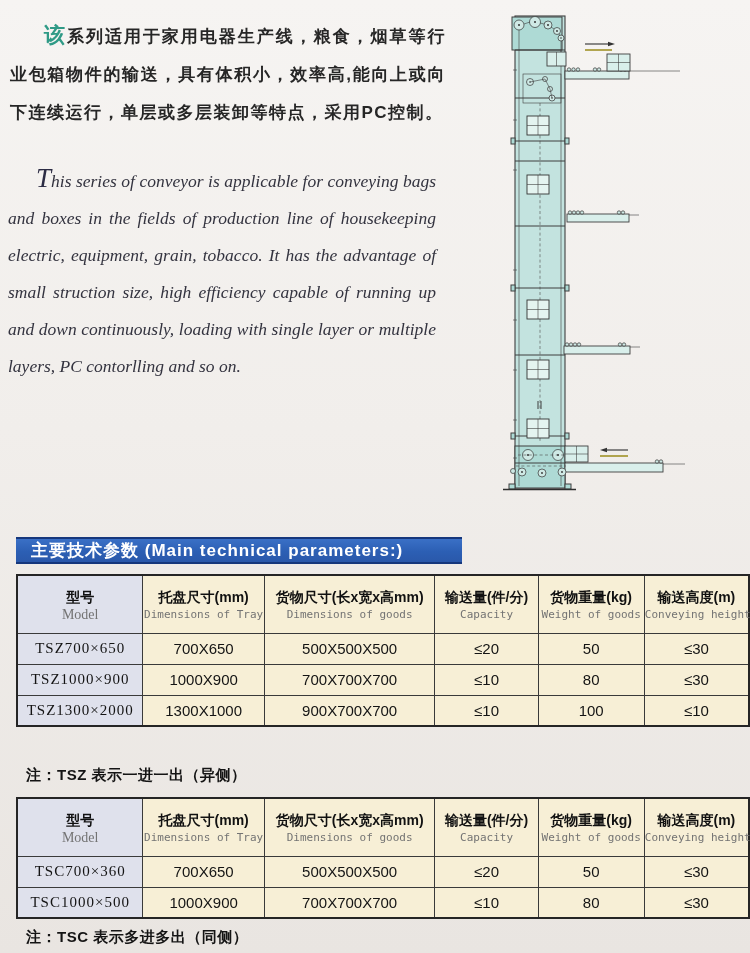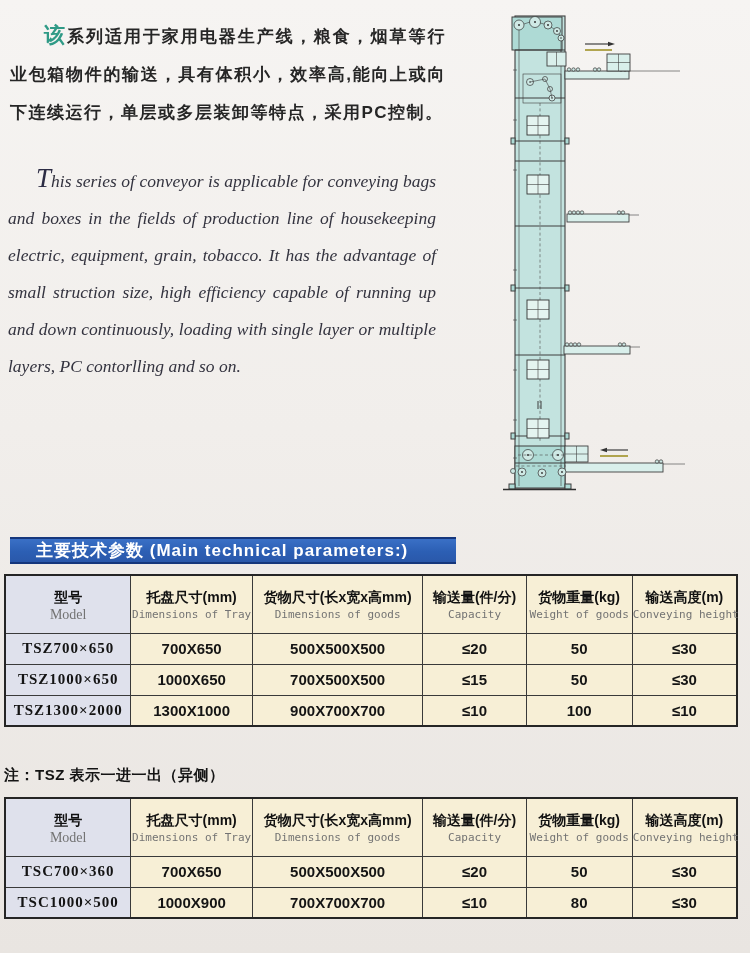--- a/index.html
+++ b/index.html
@@ -38,46 +38,46 @@
   .pan { fill:#d9efeb; stroke:#3f3f3f; stroke-width:.9; }
   .win { fill:#e4f4f0; stroke:#333; stroke-width:.9; }
   .rol { fill:#cfe9e5; stroke:#333; stroke-width:.7; }
   .dot { fill:#333; }
   .oli { stroke:#9a8b1a; stroke-width:1.5; fill:none; }
   .dsh { stroke:#4a4a4a; stroke-width:.6; stroke-dasharray:3 2.4; fill:none; }
   .gln { stroke:#6b6b6b; stroke-width:.8; fill:none; }
 
   
   .section-bar {
-    position:absolute; left:10px; top:537px; width:446px; height:27px;
+    position:absolute; left:16px; top:537px; width:446px; height:27px;
     background:linear-gradient(180deg,#3a70c6 0%, #2c5fb4 55%, #2a58aa 100%);
     border-top:2px solid #16377c; border-bottom:2px solid #16377c;
     color:#ffffff; font-size:17px; font-weight:bold; letter-spacing:1px;
-    line-height:23px; padding-left:26px;
+    line-height:23px; padding-left:15px;
   }
 
   
   table.spec {
-    position:absolute; left:4px; width:734px;
+    position:absolute; left:16px; width:734px;
     border-collapse:collapse; table-layout:fixed;
     border:2px solid #252525; background:#f7efd6;
   }
   #table1 { top:574px; }
   #table2 { top:797px; }
-  table.spec th, table.spec td { border:1px solid #3a3a3a; text-align:center; vertical-align:middle;font-weight:bold; }
+  table.spec th, table.spec td { border:1px solid #3a3a3a; text-align:center; vertical-align:middle; }
   table.spec th { height:58px; background:#f7efd6; font-weight:bold; }
   table.spec td { height:31px; font-size:15px; color:#141414; }
   .col-model { background:#dfe1ec !important; }
   .h-zh { font-size:14px; color:#111; white-space:nowrap; line-height:20px; }
   .h-en { font-family:"DejaVu Sans Mono", monospace; font-size:11px; font-weight:normal; color:#737373; white-space:nowrap; line-height:15px; }
   td.model {
     font-family:"Liberation Serif", serif; letter-spacing:1px; font-size:15px;
   }
   .note {
-    position:absolute; left:4px; font-size:15px; font-weight:bold; color:#141414; letter-spacing:.5px;
+    position:absolute; left:26px; font-size:15px; font-weight:bold; color:#141414; letter-spacing:.5px;
   }
   #note1 { top:766px; }
   #note2 { top:928px; }
 </style>
 </head>
 <body>
 
 <div class="page">
 
   <p class="intro-zh"><span class="drop-zh">该</span><span>系列适用于家用电器生产线，粮食，烟草等行业包箱物件的输送，具有体积小，效率高,能向上或向下连续运行，单层或多层装卸等特点，采用PC控制。</span></p>
@@ -300,25 +300,25 @@
     </tr>
     <tr>
       <td class="col-model model">TSZ700×650</td>
       <td>700X650</td>
       <td>500X500X500</td>
       <td>≤20</td>
       <td>50</td>
       <td>≤30</td>
     </tr>
     <tr>
-      <td class="col-model model">TSZ1000×650</td>
-      <td>1000X650</td>
-      <td>700X500X500</td>
-      <td>≤15</td>
-      <td>50</td>
+      <td class="col-model model">TSZ1000×900</td>
+      <td>1000X900</td>
+      <td>700X700X700</td>
+      <td>≤10</td>
+      <td>80</td>
       <td>≤30</td>
     </tr>
     <tr>
       <td class="col-model model">TSZ1300×2000</td>
       <td>1300X1000</td>
       <td>900X700X700</td>
       <td>≤10</td>
       <td>100</td>
       <td>≤10</td>
     </tr>
@@ -373,14 +373,15 @@
     <tr>
       <td class="col-model model">TSC1000×500</td>
       <td>1000X900</td>
       <td>700X700X700</td>
       <td>≤10</td>
       <td>80</td>
       <td>≤30</td>
     </tr>
   </tbody>
     </table>
+  <p class="note" id="note2">注：TSC 表示多进多出（同侧）</p>
 
 </div>
 
 </body></html>

